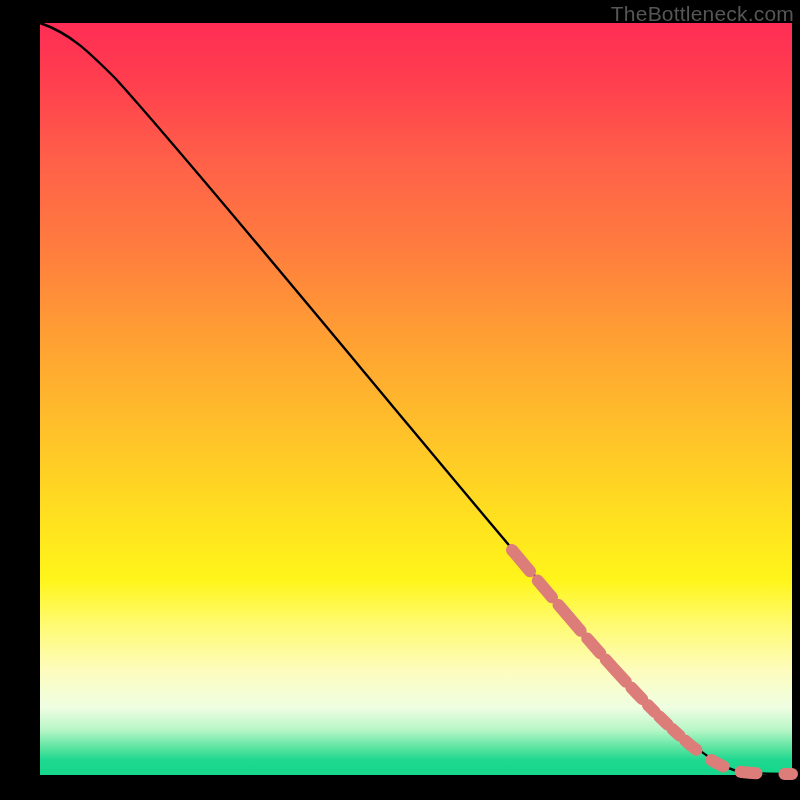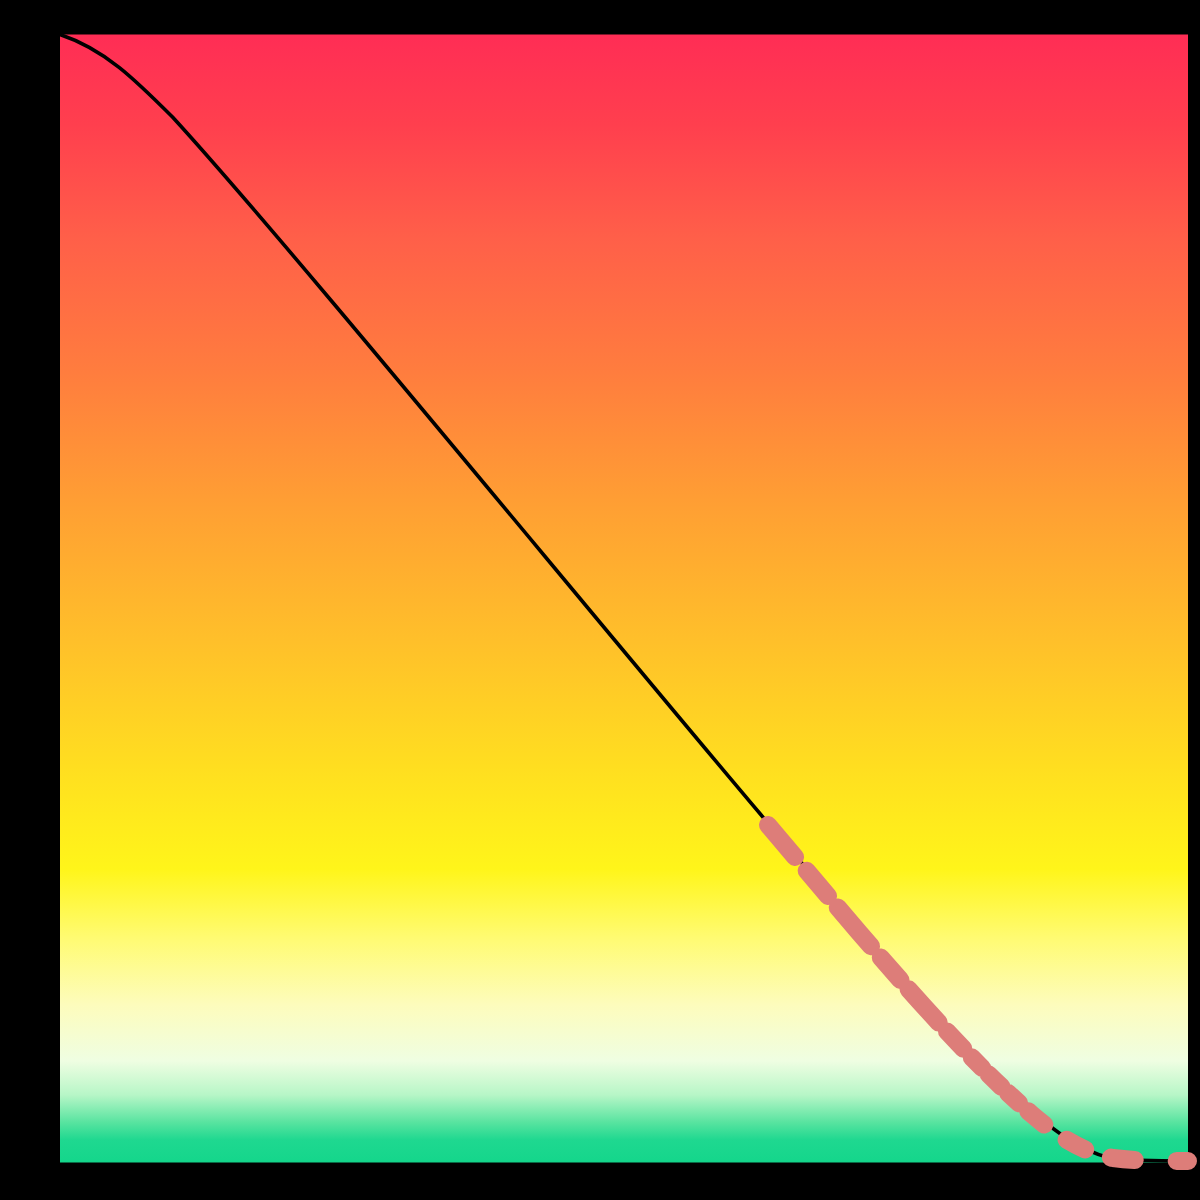--- a/index.html
+++ b/index.html
@@ -81,14 +81,15 @@
 
       <path d="M 472 527
                C 500 560, 530 596, 560 630
                C 590 664, 620 696, 648 720
                C 668 737, 685 746, 702 749
                C 718 751, 735 751, 752 751" fill="none" stroke="#dd7d79" stroke-width="12" stroke-linecap="round" stroke-dasharray="28 12 22 10 34 10 20 8 30 8 16 8 10 6 12 6 10 8 14 18 14 18 16"></path>
     </svg>
 
   </div>
 
+  <div class="watermark">TheBottleneck.com</div>
 
 </div>
 
 </body></html>

